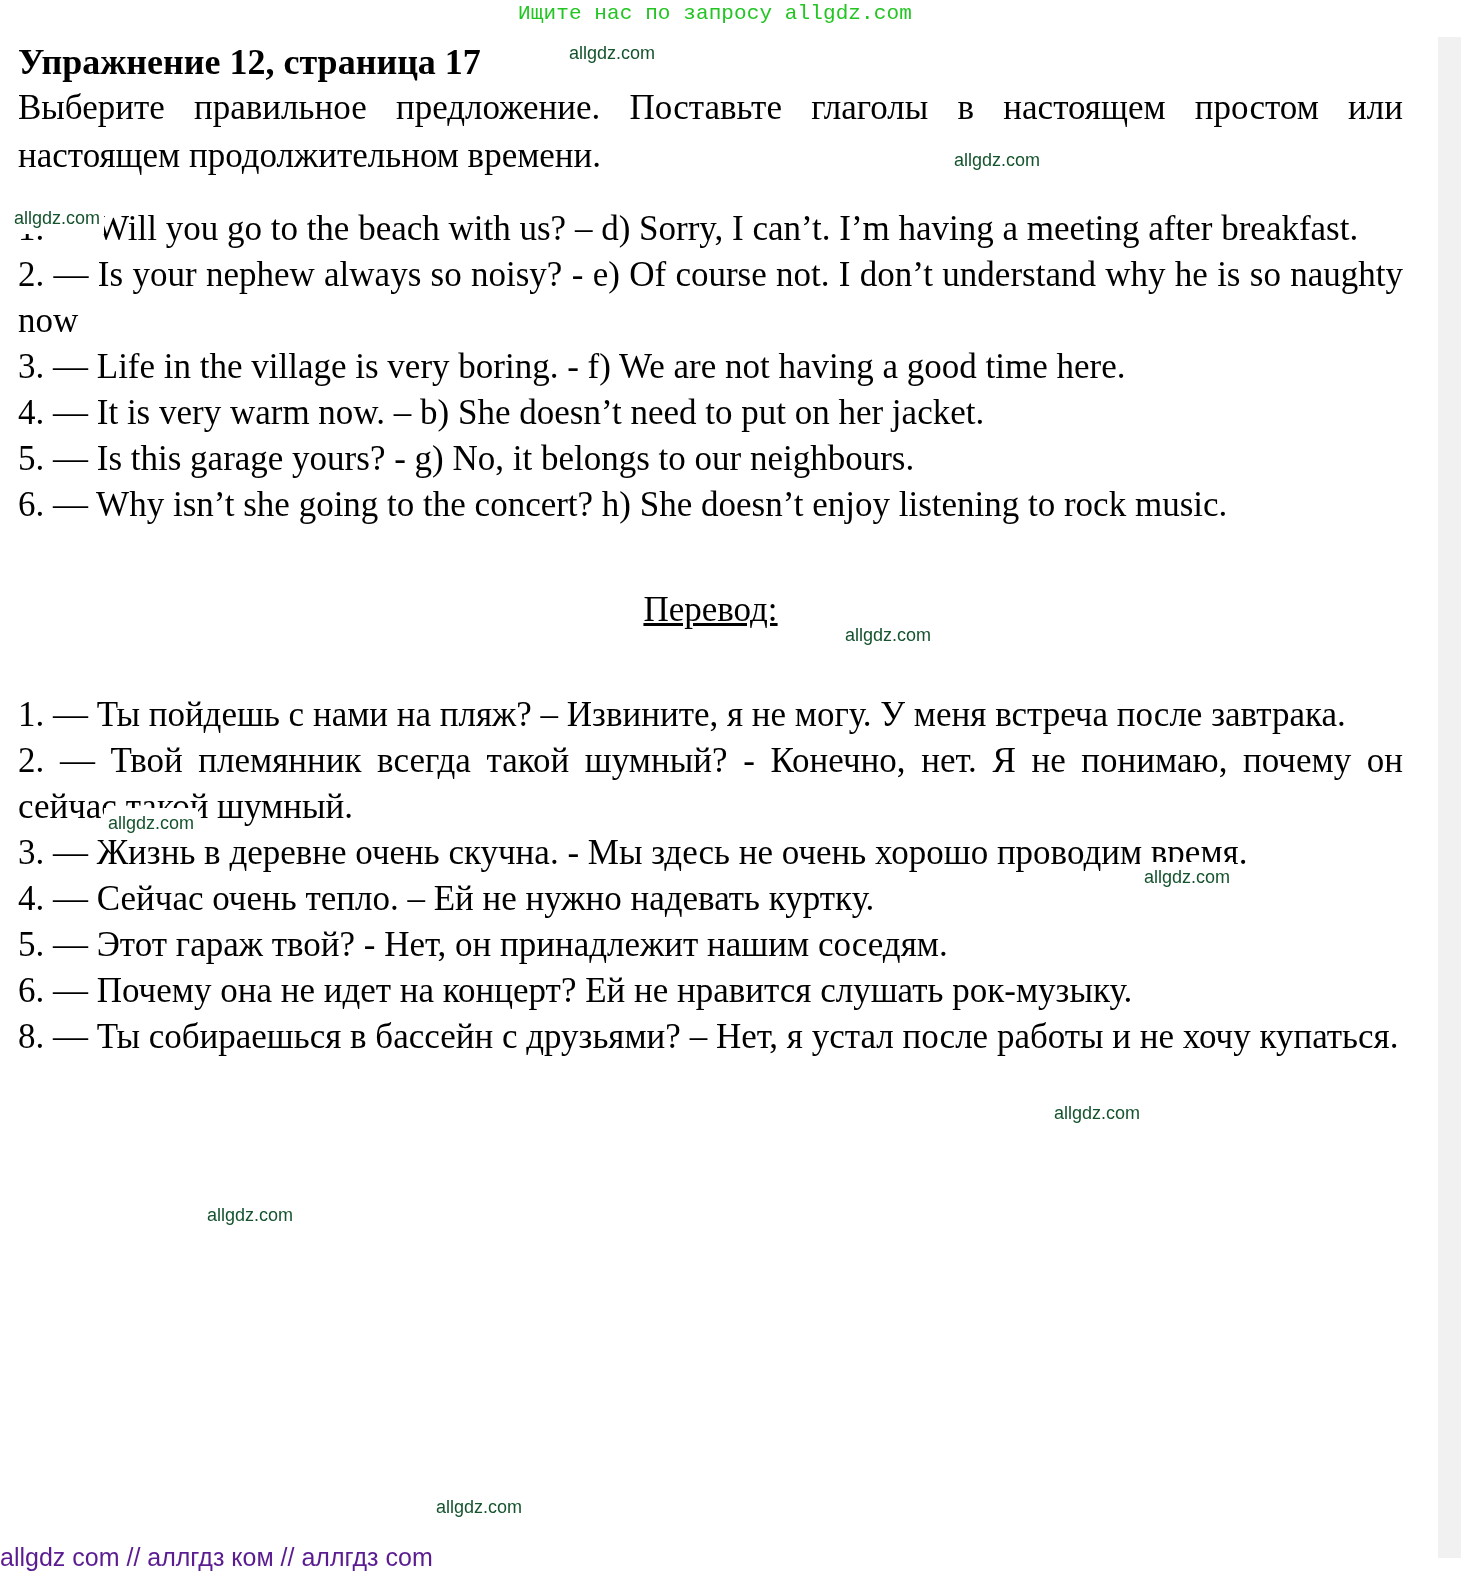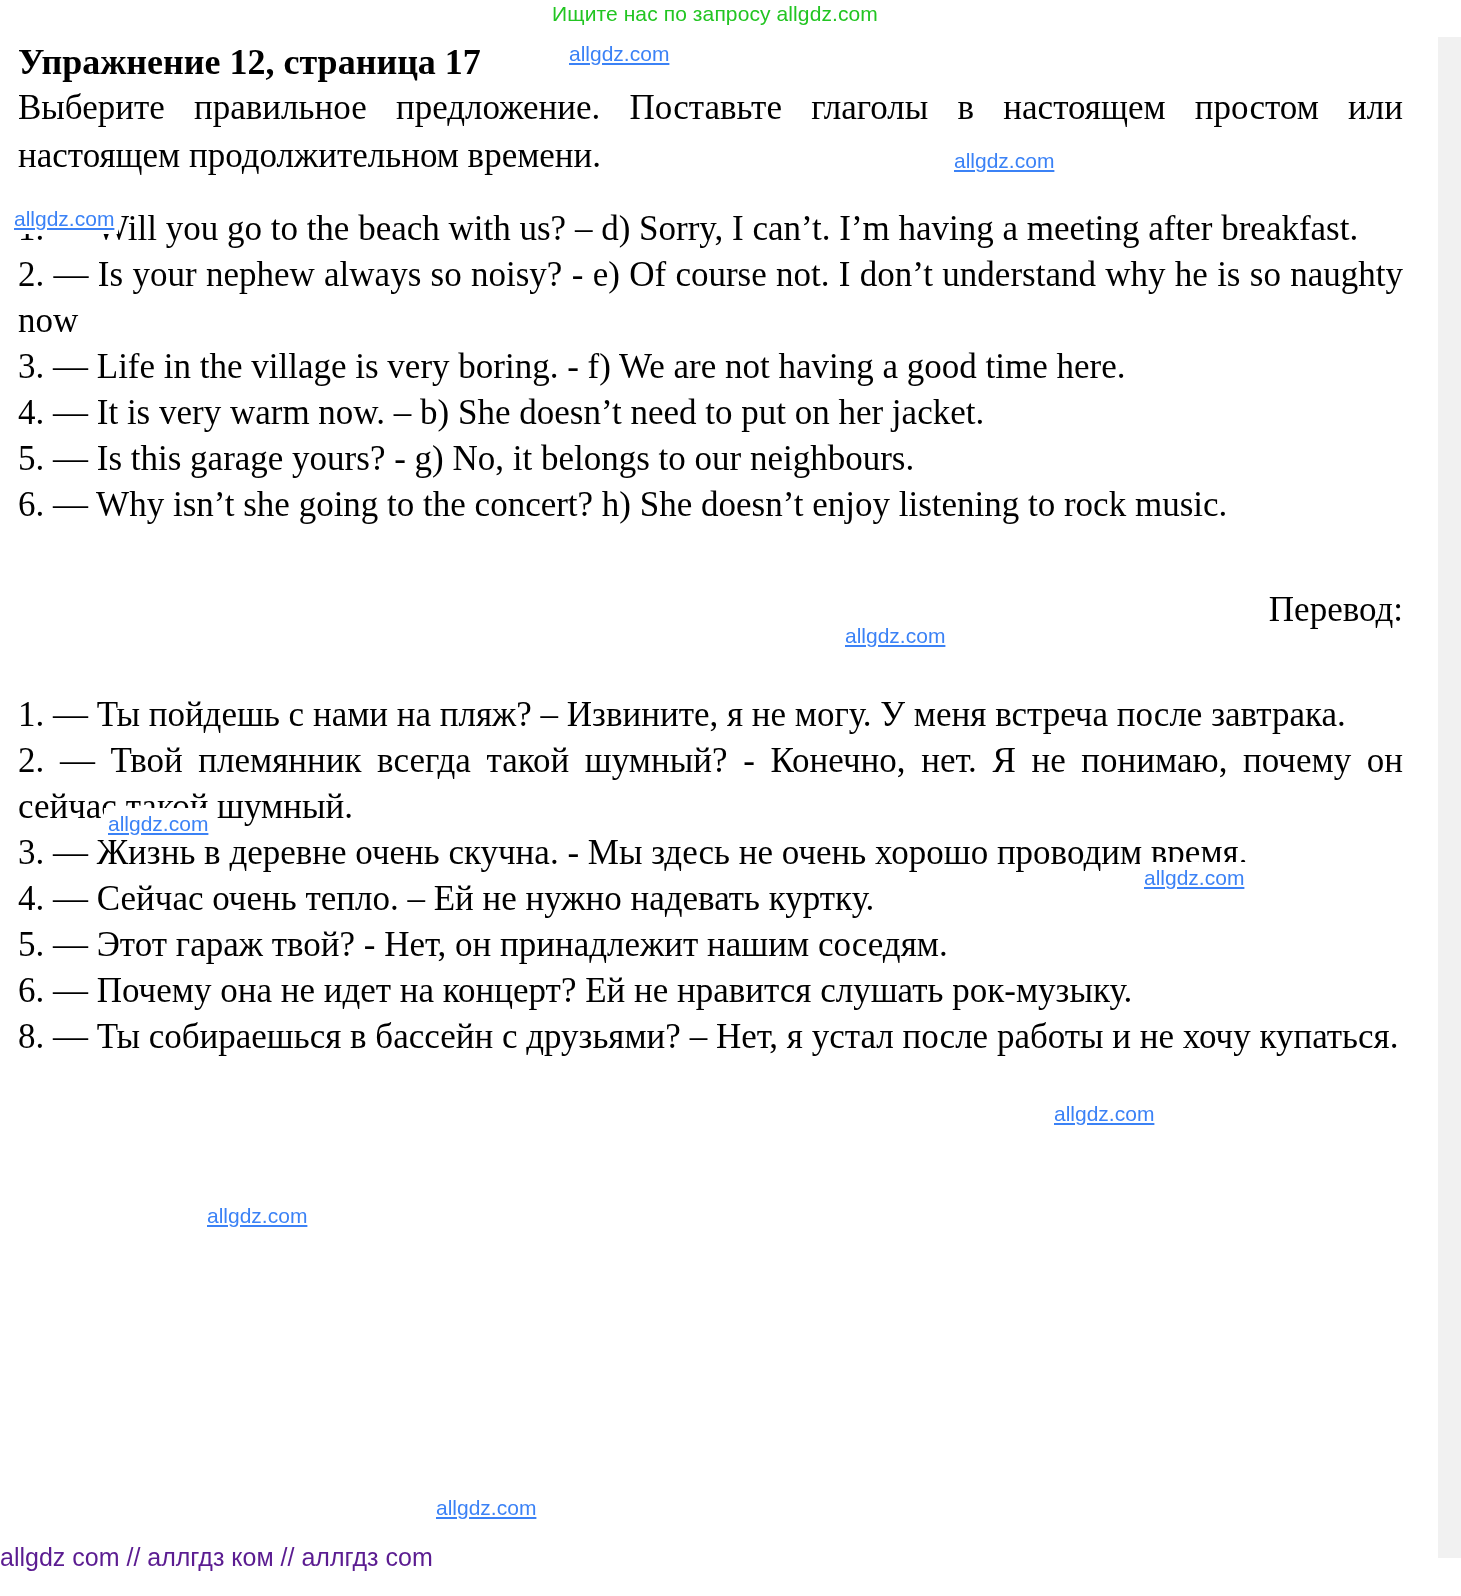--- a/index.html
+++ b/index.html
@@ -27,21 +27,21 @@
   }
 
   
   .promo-banner {
     position: absolute;
     left: 0;
     top: 2px;
     width: 1430px;
     text-align: center;
     color: #22c522;
-    font-family: Liberation Sans, sans-serif;
+    font-family: Liberation Mono, monospace;
     font-size: 21px;
     letter-spacing: 0.1px;
     white-space: nowrap;
   }
 
   
   .doc {
     position: absolute;
     left: 18px;
     top: 40px;
@@ -57,44 +57,43 @@
     vertical-align: baseline;
   }
 
   .para {
     font-size: 35px;
     line-height: 48px;
     margin: 0;
     text-align: justify;
     text-justify: inter-word;
   }
-  .para.nojust { text-align: right; }
+  .para.nojust { text-align: center; text-decoration: underline; }
   .block-gap-md { height: 26px; }
   .block-gap-lg { height: 58px; }
 
   .items .item {
     font-size: 35px;
     line-height: 46px;
     margin: 0;
     text-align: justify;
     text-justify: inter-word;
   }
   .items .item.last-left { text-align: left; }
 
   
   .wm {
     position: absolute;
     font-family: "Liberation Sans", "DejaVu Sans", sans-serif;
-    font-size: 21px;
+    font-size: 18px;
     line-height: 27px;
-    color: #3b82f6;
+    color: #14532d;
     white-space: nowrap;
     background: #ffffff;
     padding: 2px 4px;
-    text-decoration: underline;
   }
 
   .footer {
     position: absolute;
     left: 0;
     top: 1543px;
     width: 1430px;
     text-align: left;
     color: #5b1c91;
     font-family: "Liberation Sans", "DejaVu Sans", sans-serif;

